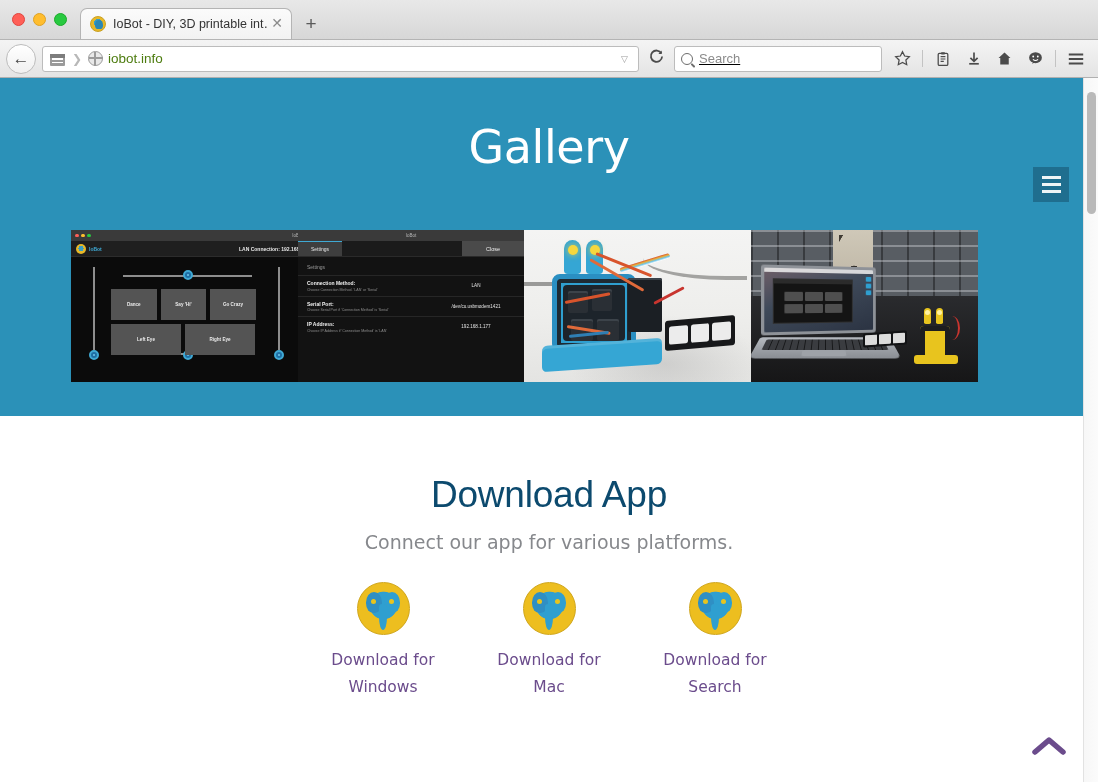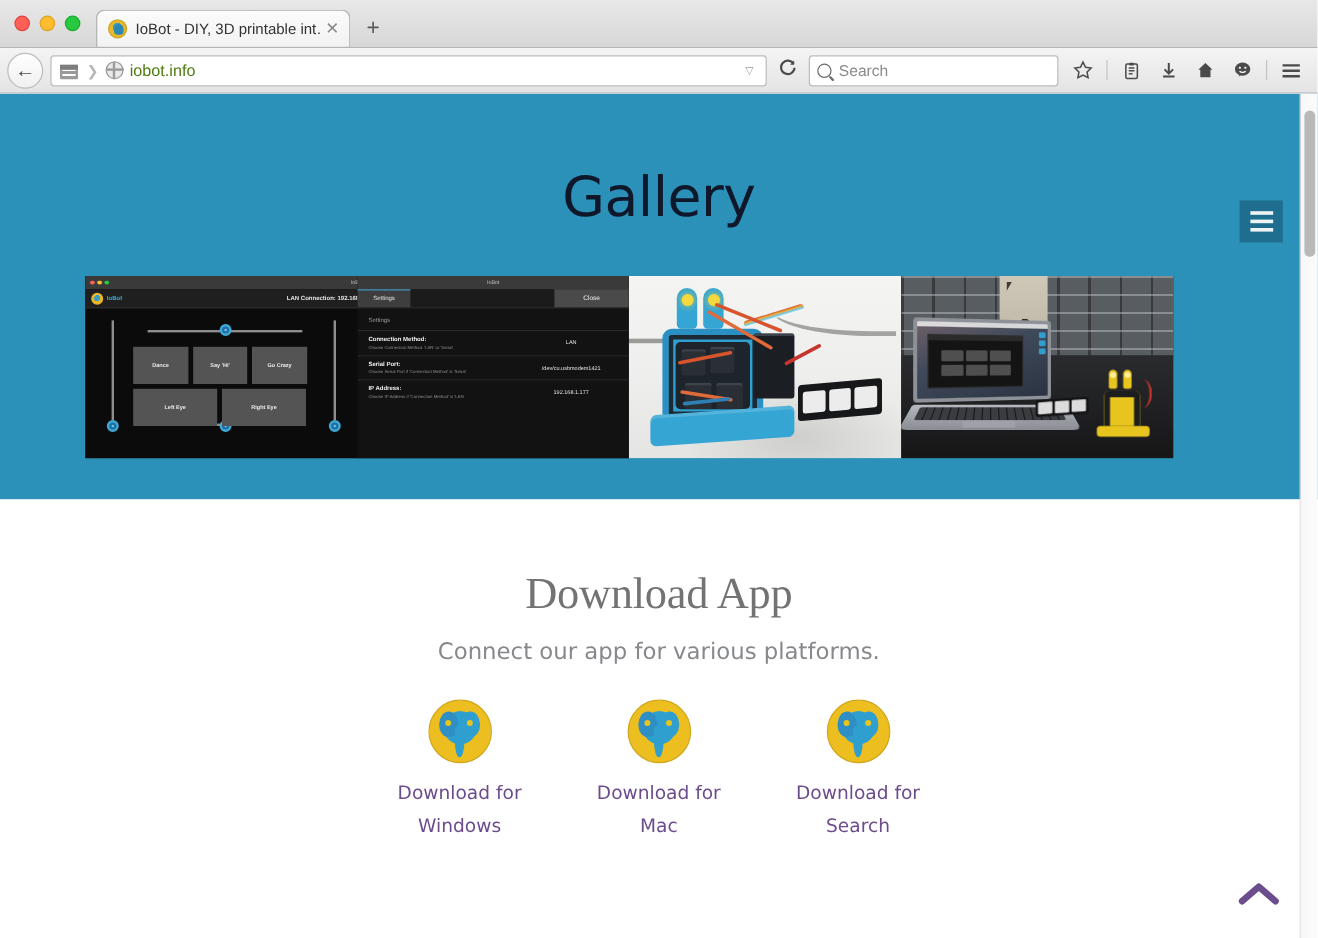--- a/index.html
+++ b/index.html
@@ -130,21 +130,21 @@
     content: ""; position: absolute; left: 5.3px; top: -0.5px; bottom: -0.5px;
     width: 1.5px; background: #9b9b9b;
   }
   .url-text { font-size: 13.5px; color: #4d7c0f; flex: 1; }
   .url-dropdown { color: #9a9a9a; font-size: 9px; padding: 0 6px; }
   .reload-btn { color: #545454; font-size: 16px; padding: 0 4px; font-weight: bold; }
 
   .searchbar {
     width: 208px; height: 26px; flex: 0 0 208px;
     background: #ffffff; border: 1px solid #bcbcbc; border-radius: 3px;
-    display: flex; align-items: center; padding: 0 6px; gap: 6px;
+    display: flex; align-items: center; padding: 0 6px; gap: 6px; text-decoration: underline;
   }
   .search-glass {
     width: 12px; height: 12px; border-radius: 50%;
     border: 1.8px solid #6d6d6d; position: relative; flex: 0 0 12px;
   }
   .search-glass::after {
     content: ""; position: absolute; width: 1.8px; height: 5px;
     background: #6d6d6d; right: -2px; bottom: -4px;
     transform: rotate(-45deg); border-radius: 1px;
   }
@@ -175,24 +175,24 @@
     background: #1f6e8f;
     display: flex; flex-direction: column;
     align-items: center; justify-content: center; gap: 4px;
   }
   .menu-btn span {
     display: block; width: 19px; height: 3px; background: #eef4f6;
   }
   .hero-title {
     text-align: center;
     font-size: 46px;
-    color: #0f172a;
+    color: #ffffff;
     font-weight: 400;
     letter-spacing: -0.4px;
-    padding-top: 58px;
+    padding-top: 41px;
     font-family: "DejaVu Sans", sans-serif;
   }
 
   .gallery {
     position: absolute; left: 71px; top: 152px;
     width: 907px; height: 152px;
     display: flex; overflow: hidden;
   }
   .gimg { height: 152px; position: relative; overflow: hidden; }
   .gimg.one   { width: 453px; background: #0a0a0a; }
@@ -448,22 +448,22 @@
   }
   .battblk i { flex: 1; background: #dcdcdc; border-radius: 1px; display: block; }
 
   
   .download-sec {
     background: #ffffff;
     padding-top: 58px;
     text-align: center;
   }
   .dl-title {
-    font-size: 37px; color: #737373; font-weight: 400; letter-spacing: -0.2px;
-    font-family: Liberation Serif, serif;
+    font-size: 37px; color: #0c4a6e; font-weight: 400; letter-spacing: -0.2px;
+    font-family: Liberation Sans, sans-serif;
   }
   .dl-sub {
     font-size: 19px; color: #86888c; margin-top: 15px; font-weight: 400;
     font-family: "DejaVu Sans", sans-serif;
   }
   .dl-items {
     display: flex; justify-content: center; align-items: flex-start;
     gap: 54px; margin-top: 29px;
   }
   .dl-item { width: 112px; text-align: center; }

